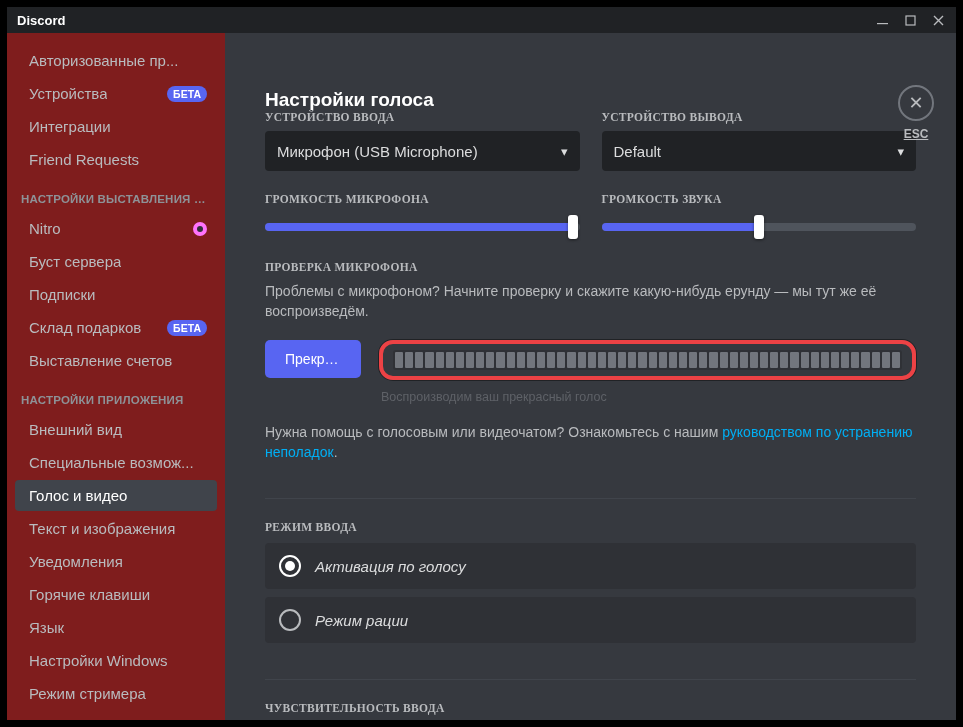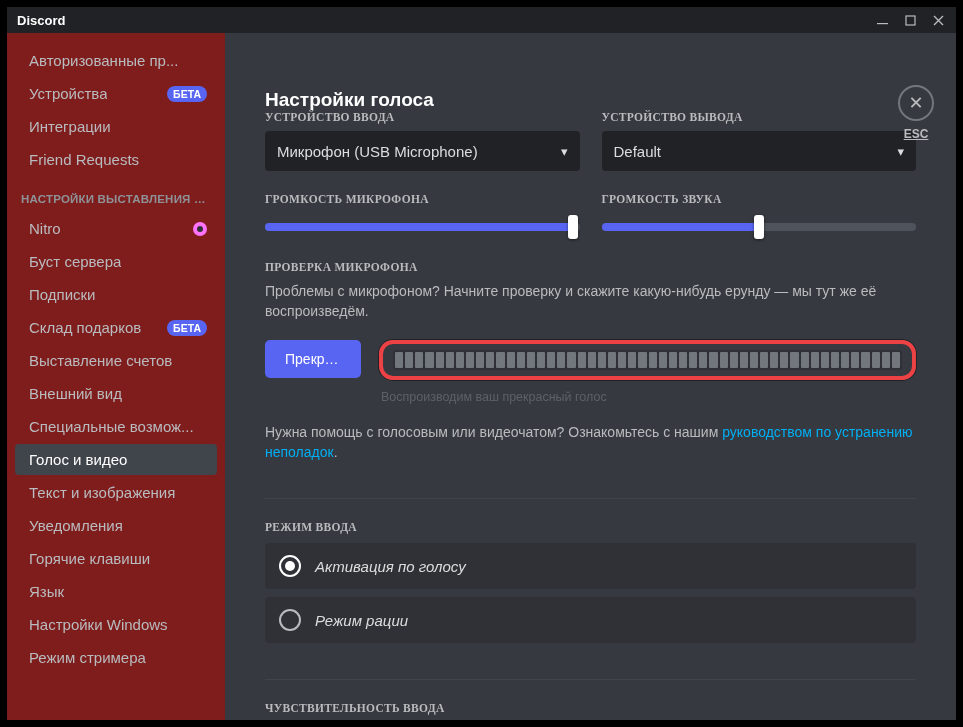--- a/index.html
+++ b/index.html
@@ -100,20 +100,21 @@
           <span class="nav-item-label">Подписки</span>
         </div>
     <div class="nav-item">
           <span class="nav-item-label">Склад подарков</span>
           <span class="badge-beta">БЕТА</span>
         </div>
     <div class="nav-item">
           <span class="nav-item-label">Выставление счетов</span>
         </div>
 
+    <div class="nav-header">НАСТРОЙКИ ПРИЛОЖЕНИЯ</div>
     <div class="nav-item">
           <span class="nav-item-label">Внешний вид</span>
         </div>
     <div class="nav-item">
           <span class="nav-item-label">Специальные возмож...</span>
         </div>
     <div class="nav-item active">
           <span class="nav-item-label">Голос и видео</span>
         </div>
     <div class="nav-item">

